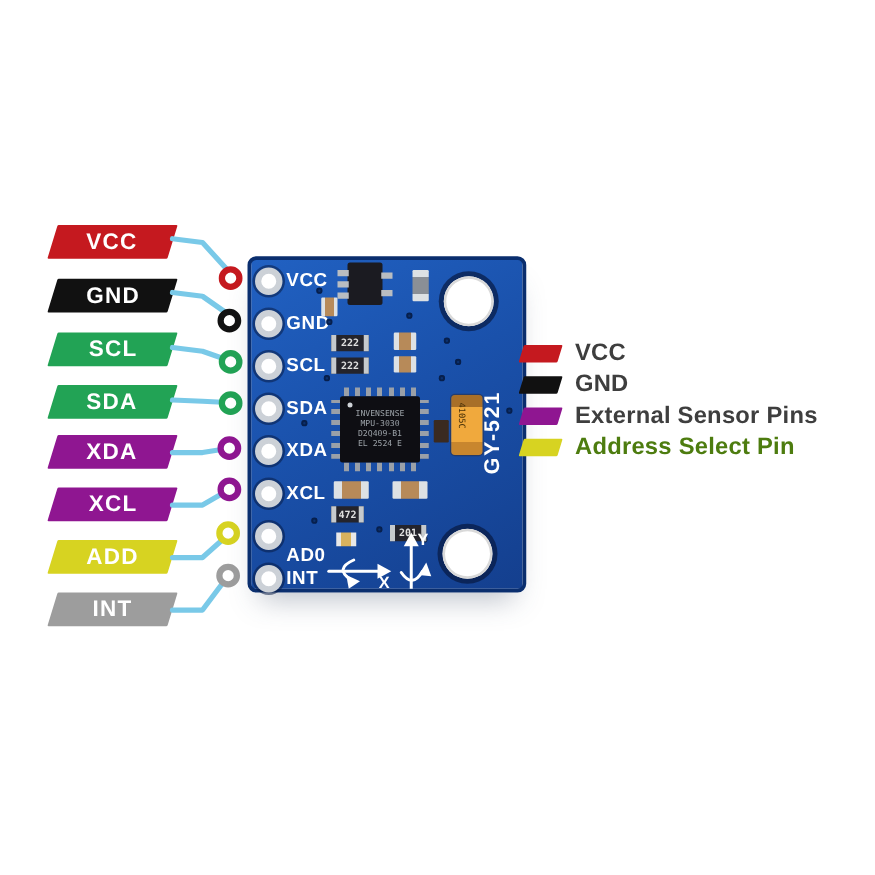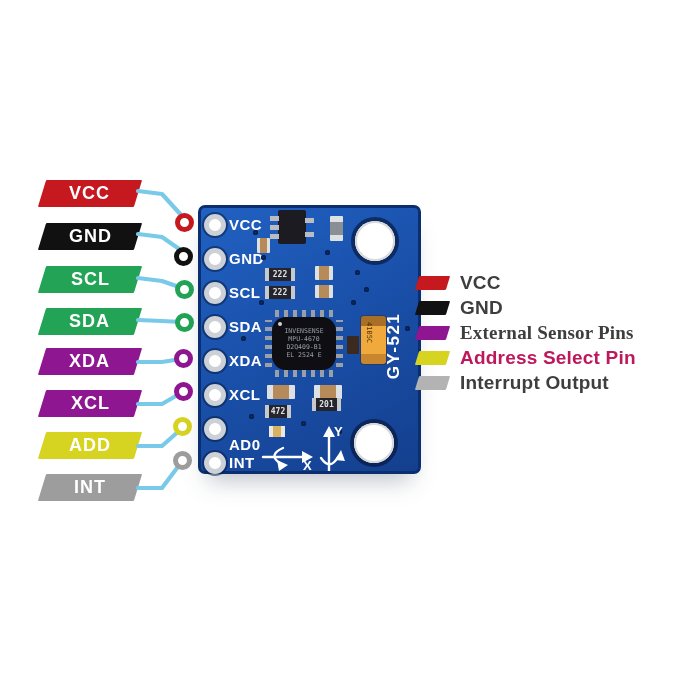--- a/index.html
+++ b/index.html
@@ -43,21 +43,21 @@
         border-radius:1px;}
   .regulator{position:absolute;left:77px;top:2px;width:28px;height:34px;background:#1b1b21;border-radius:2px;}
   .leg{position:absolute;width:9px;height:5px;background:#b9bdc1;}
   .chipwrap{position:absolute;left:64px;top:102px;width:78px;height:67px;}
   .pads-t,.pads-b{position:absolute;left:10px;right:10px;height:7px;
        background:repeating-linear-gradient(90deg,#9aa0a8 0 4px,transparent 4px 9px);}
   .pads-t{top:0;} .pads-b{bottom:0;}
   .pads-l,.pads-r{position:absolute;top:10px;bottom:10px;width:7px;
        background:repeating-linear-gradient(0deg,#9aa0a8 0 4px,transparent 4px 9px);}
   .pads-l{left:0;} .pads-r{right:0;}
-  .chip{position:absolute;left:7px;top:7px;width:64px;height:53px;background:#0e0e13;border-radius:14px;text-decoration:underline;}
+  .chip{position:absolute;left:7px;top:7px;width:64px;height:53px;background:#0e0e13;border-radius:2px;text-decoration:underline;}
   .chipdot{position:absolute;left:6px;top:5px;width:4px;height:4px;border-radius:50%;background:#cfd3d8;}
   .chiptext{position:absolute;left:0;right:0;top:10px;text-align:center;color:#9aa0a6;
             font-size:6.5px;line-height:8px;font-family:"DejaVu Sans Mono",monospace;}
   .tant{position:absolute;left:160px;top:108px;width:25px;height:48px;border-radius:3px;
         background:linear-gradient(180deg,#a86f28 0 10px,#f0a93d 10px 38px,#c8862e 38px 100%);
         box-shadow:0 0 0 1px rgba(60,30,0,0.35);}
   .tant span{position:absolute;left:4px;top:6px;writing-mode:vertical-rl;
              font-size:7px;color:#4a3208;font-family:"DejaVu Sans Mono",monospace;}
   .darkcomp{position:absolute;left:146px;top:128px;width:12px;height:18px;background:#3a2a20;border-radius:1px;}
   .led{position:absolute;left:68px;top:218px;width:16px;height:11px;
@@ -169,33 +169,33 @@
     <div class="leg" style="left:104px;top:24px"></div>
     <div class="cap" style="left:56px;top:30px;width:13px;height:15px"></div>
     <div class="capv" style="left:129px;top:8px;width:13px;height:25px"></div>
     <div class="res" style="left:64px;top:60px;width:30px;height:13px">222</div>
     <div class="res" style="left:64px;top:78px;width:30px;height:13px">222</div>
     <div class="cap" style="left:114px;top:58px;width:18px;height:14px"></div>
     <div class="cap" style="left:114px;top:77px;width:18px;height:13px"></div>
     <div class="cap" style="left:66px;top:177px;width:28px;height:14px"></div>
     <div class="cap" style="left:113px;top:177px;width:28px;height:14px"></div>
     <div class="res" style="left:64px;top:197px;width:26px;height:13px">472</div>
-    <div class="res" style="left:111px;top:190px;width:29px;height:13px">201</div>
+    <div class="res" style="left:111px;top:212px;width:29px;height:13px">201</div>
     <div class="led"></div>
 
     <div class="chipwrap">
       <div class="pads-t"></div>
       <div class="pads-b"></div>
       <div class="pads-l"></div>
       <div class="pads-r"></div>
       <div class="chip">
         <div class="chipdot"></div>
         <div class="chiptext">
           <div>INVENSENSE</div>
-          <div>MPU-4670</div>
+          <div>MPU-3030</div>
           <div>D2Q409-B1</div>
           <div>EL 2524 E</div>
         </div>
       </div>
     </div>
 
     <div class="tant">
       <span>4105C</span>
     </div>
     <div class="darkcomp"></div>
@@ -220,25 +220,21 @@
     <div class="legrow">
       <div class="swatch" style="background-color: rgb(197, 25, 31);"></div>
       <div class="lab" style="color: rgb(62, 62, 62);">VCC</div>
     </div>
     <div class="legrow">
       <div class="swatch" style="background-color: rgb(17, 17, 17);"></div>
       <div class="lab" style="color: rgb(62, 62, 62);">GND</div>
     </div>
     <div class="legrow">
       <div class="swatch" style="background-color: rgb(143, 22, 145);"></div>
-      <div class="lab" style="color: rgb(62, 62, 62); font-family: Liberation Serif, serif;">External Sensor Pins</div>
+      <div class="lab" style="color: rgb(62, 62, 62);">External Sensor Pins</div>
     </div>
     <div class="legrow">
       <div class="swatch" style="background-color: rgb(215, 211, 33);"></div>
-      <div class="lab" style="color: #be185d;">Address Select Pin</div>
-    </div>
-    <div class="legrow">
-      <div class="swatch" style="background-color: rgb(179, 179, 179);"></div>
-      <div class="lab" style="color: rgb(62, 62, 62);">Interrupt Output</div>
+      <div class="lab" style="color: #4d7c0f;">Address Select Pin</div>
     </div>
   </div>
 
 </div>
 
 </body></html>

